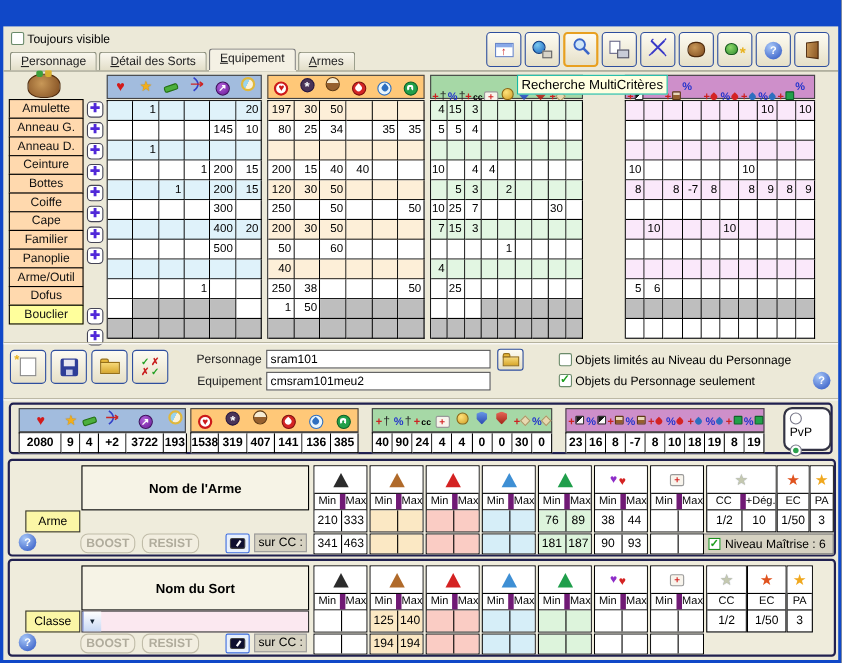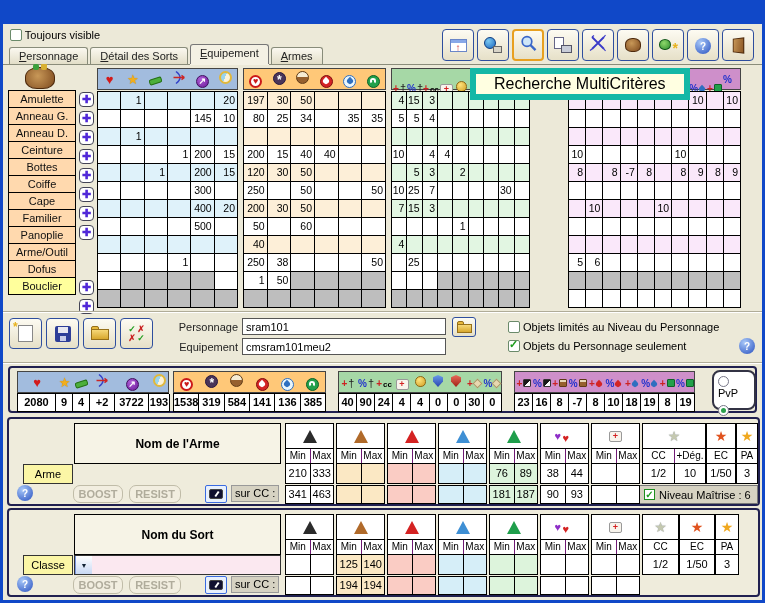--- a/index.html
+++ b/index.html
@@ -37,21 +37,21 @@
 .sq{width:8px;height:8px;display:inline-block;border:1px solid #555;border-radius:1px}
 .pm{color:#C22;font-weight:700;font-size:10px;margin-right:1px}
 .pc{color:#23C;font-weight:700;font-size:10px;margin-right:1px}
 .dg{font-size:11px;color:#222}
 .patch{width:7px;height:7px;background:#E8D8B0;border:1px solid #A89868;transform:rotate(45deg);display:inline-block}
 .shield{width:10px;height:12px;display:inline-block;clip-path:polygon(50% 0,100% 18%,100% 55%,50% 100%,0 55%,0 18%)}
 .medkit{width:13px;height:11px;background:#F8F4EC;border:1px solid #999;border-radius:2px;color:#D42222;font-weight:900;font-size:9px;line-height:9px;text-align:center;display:inline-block}
 .tri{width:0;height:0;border-left:7px solid transparent;border-right:7px solid transparent;border-bottom:13px solid #000;display:inline-block}
 .hb{width:16px;height:16px;border-radius:50%;background:radial-gradient(circle at 35% 28%,#A8C8F8,#2850C0);color:#fff;font-weight:700;font-size:10px;display:inline-flex;align-items:center;justify-content:center}
 
-.tooltip{position:absolute;background:#FFFFE1;border:6px solid #14b8a6;font-size:16px;padding:1px 18px;white-space:nowrap;z-index:9}
+.tooltip{position:absolute;background:#FFFFE1;border:1px solid #14b8a6;font-size:12px;padding:1px 3px;white-space:nowrap;z-index:9}
 
 .fbtn{width:33px;height:31px;border:1px solid #2E4E9E;border-radius:4px;background:linear-gradient(#FDFBF2,#E6E0C8);display:flex;align-items:center;justify-content:center}
 .inp{height:17px;border:1px solid #555;background:#fff;font-size:11px;font-family:"Liberation Sans",sans-serif;padding:0 3px;width:204px}
 .flbl{font-size:11px;color:#222;text-align:right}
 
 .statframe{border:2px solid #202050;border-radius:4px;background:#ECE9D8}
 .scell{border-right:1px solid #000;border-bottom:1px solid #000;font-size:11px;font-weight:700;text-align:center;line-height:16px;height:18px;background:#fff;overflow:hidden}
 .modebox{border:2px solid #334;border-radius:8px;background:#fff;font-size:11px;padding:3px 4px;display:flex;flex-direction:column;gap:5px}
 
 .panel{position:absolute;left:4px;width:753px;height:89px;border:2px solid #202050;border-radius:4px;background:#EFECDC}
@@ -59,21 +59,21 @@
 .slotlbl{position:absolute;border:1px solid #333;background:#FBF6A6;font-size:11px;text-align:center;line-height:18px}
 .dd{position:absolute;height:20px;border:1px solid #333;background:#FBE8F0;font-size:11px;display:flex;align-items:center}
 .dd .txt{flex:1;padding-left:4px;overflow:hidden;white-space:nowrap}
 .ddbtn{width:17px;height:100%;border-left:1px solid #7A96DF;background:linear-gradient(#FFFFFF,#C8D8F4);font-size:7px;display:flex;align-items:center;justify-content:center;color:#123}
 .gbtn{position:absolute;width:22px;height:18px;border:1px solid #3A6BE0;border-radius:2px;background:#E8F0FC;display:flex;align-items:center;justify-content:center}
 .dis{position:absolute;height:18px;border:1px solid #C0BCA8;border-radius:7px;background:#F2EEE0;color:#B0AC9C;font-weight:700;font-size:11px;text-align:center;line-height:16px}
 .graylbl{position:absolute;height:17px;background:#D6D2C2;border:1px solid #999;font-size:11px;line-height:15px;padding:0 3px}
 .ebox{position:absolute;border:1px solid #000;background:#fff;top:4px}
 .ebox .icn{height:24px;display:flex;align-items:center;justify-content:center;background:#fff}
 .mm{display:grid;grid-template-columns:1fr 1fr;height:15px;border-top:1px solid #000}
-.mm>div{font-size:10px;text-align:center;line-height:13px;border-left:1px solid #701a75}
+.mm>div{font-size:10px;text-align:center;line-height:13px;border-left:5px solid #701a75}
 .mm>div:first-child{border-left:none}
 .vr{display:grid;grid-template-columns:1fr 1fr;height:20px;border-top:1px solid #000}
 .vr>div{font-size:11px;text-align:center;line-height:18px;border-left:1px solid #000;overflow:hidden}
 .vr>div:first-child{border-left:none}
 .ebox2{position:absolute;top:66px;height:19px;border:1px solid #000;background:#fff;display:grid;grid-template-columns:1fr 1fr}
 .ebox2>div{font-size:11px;text-align:center;line-height:17px;border-left:1px solid #000;overflow:hidden}
 .ebox2>div:first-child{border-left:none}
 .mastery{position:absolute;height:19px;background:#D6D2C2;border:1px solid #777;font-size:11px;display:flex;align-items:center;gap:4px;padding:0 4px}
 .mcb{width:11px;height:11px;background:#fff;border:1px solid #1E8E1E;color:#1E9E1E;font-size:10px;font-weight:900;line-height:9px;text-align:center}
 .groove{position:absolute;left:0;right:0;height:2px;border-top:1px solid #B0AC98;border-bottom:1px solid #FFFFFF}
@@ -729,21 +729,21 @@
           <div><span class="circ" style="background:#EAF6FC;border:1px solid #2E6FC0">
               <span class="drop" style="background:#2E6FC0"></span>
             </span></div>
           <div><span class="circ" style="background:#22A04A;border:1px solid #0E6228">
               <span style="width:6px;height:6px;border:2px solid #fff;border-radius:50%;border-bottom-color:transparent;display:inline-block"></span>
             </span></div>
         </div>
         <div class="cellgrid abs" style="left: 163px; top: 25px; width: 153px; grid-template-columns: repeat(6, 1fr);">
           <div class="scell">1538</div>
           <div class="scell">319</div>
-          <div class="scell">584</div>
+          <div class="scell">407</div>
           <div class="scell">141</div>
           <div class="scell">136</div>
           <div class="scell">385</div>
         </div>
         <div class="hstrip abs" style="left: 328px; top: 3px; width: 164px; background: rgb(166, 216, 166); grid-template-columns: repeat(9, 1fr);">
           <div><span class="pm">+</span><span class="dg">†</span></div>
           <div><span class="pc">%</span><span class="dg">†</span></div>
           <div><span class="pm">+</span><span style="font-size:8px;font-weight:700">cc</span></div>
           <div><span class="medkit">+</span></div>
           <div><span style="display:inline-block;width:11px;height:11px;border-radius:50% 50% 46% 46%;background:radial-gradient(circle at 35% 32%,#FFE27A,#D2A026);border:1px solid #8E6612"></span></div>

